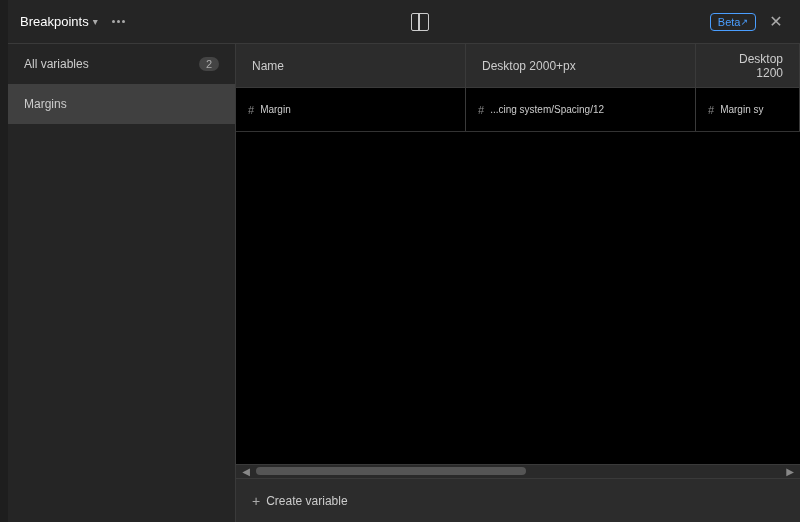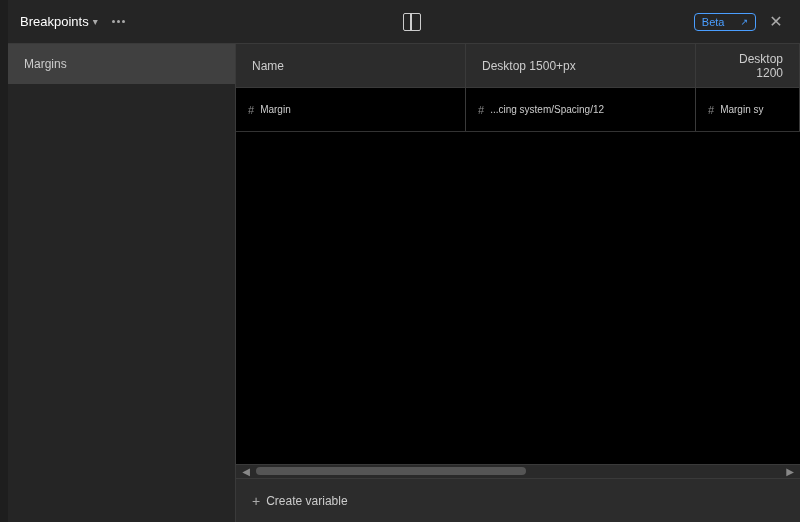--- a/index.html
+++ b/index.html
@@ -111,21 +111,21 @@
 
     .beta-badge {
       border: 1px solid #4a9eff;
       color: #4a9eff;
       padding: 2px 7px;
       border-radius: 4px;
       font-size: 11px;
       font-weight: 500;
       display: flex;
       align-items: center;
-      gap: 16px;
+      gap: 0;
       cursor: pointer;
       justify-content: center;
     }
 
     .external-icon {
       font-size: 9px;
     }
 
     .close-btn {
       width: 24px;
@@ -369,33 +369,37 @@
         <span>Beta</span>
         <span class="external-icon">↗</span>
       </div>
       <div class="close-btn">✕</div>
     </div>
   </div>
 
   <div class="body">
 
     <div class="sidebar">
+      <div class="sidebar-item">
+        <span class="sidebar-item-label">All variables</span>
+        <span class="sidebar-item-badge">2</span>
+      </div>
       <div class="sidebar-item active">
         <span class="sidebar-item-label">Margins</span>
       </div>
     </div>
 
     <div class="main">
 
       <div class="table-header">
         <div class="th th-name">
           <span>Name</span>
         </div>
         <div class="th th-desktop1500">
-          <span>Desktop 1500+px</span>
+          <span>Desktop 2000+px</span>
         </div>
         <div class="th th-desktop1200">
           <span>Desktop 1200</span>
         </div>
       </div>
 
       <div class="table-body">
         <div class="table-row">
           <div class="td td-name">
             <span class="hash-icon">#</span>

